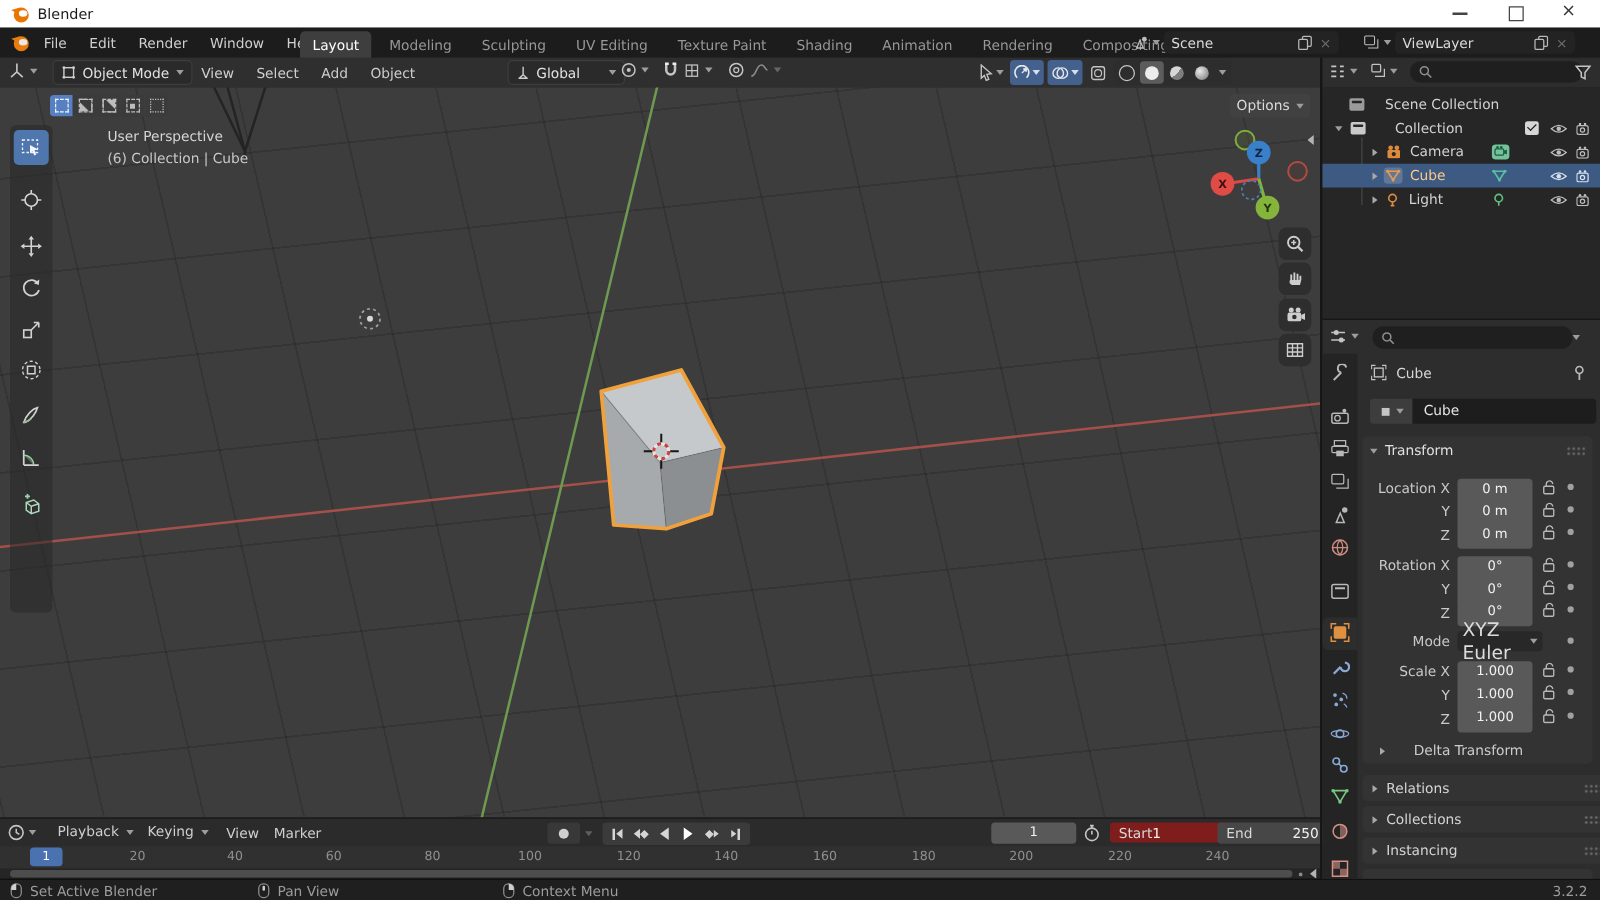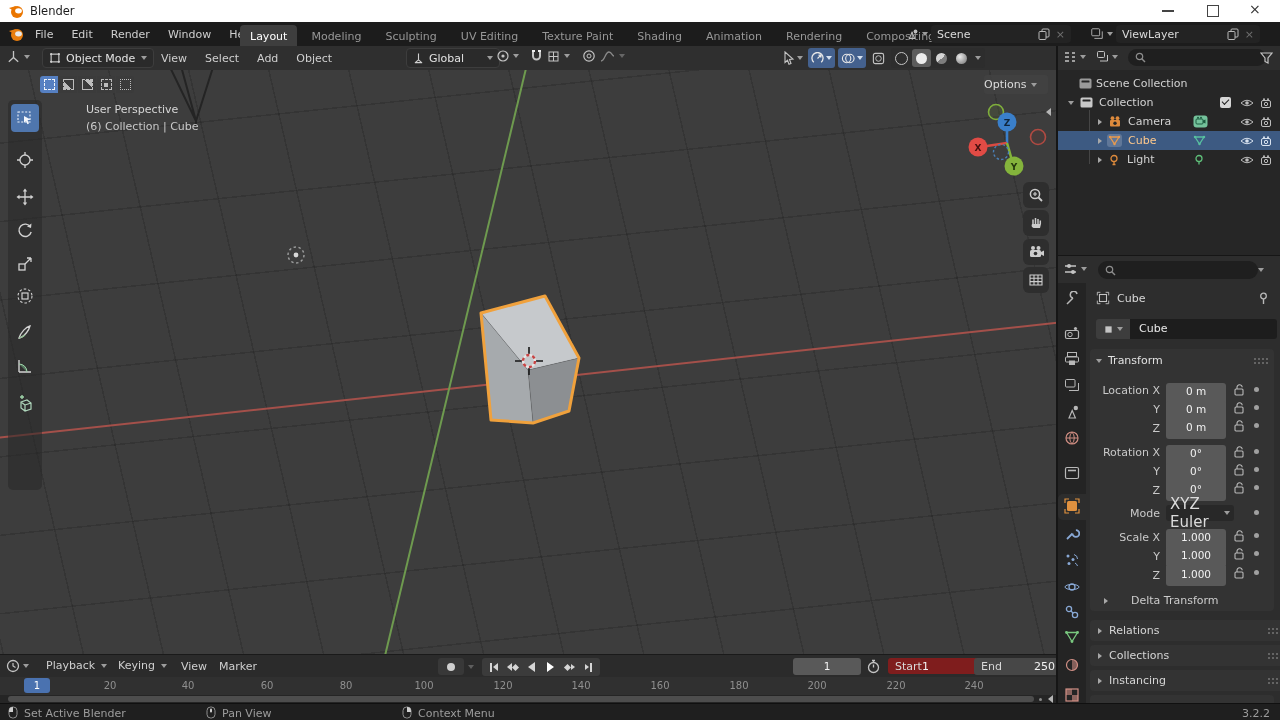--- a/index.html
+++ b/index.html
@@ -252,21 +252,21 @@
         </div>
       <div style="width:18px;height:17px;background:#3b3b3b;display:flex;align-items:center;justify-content:center">
           <div style="width:9px;height:9px;border:1px dashed #bdbdbd;display:flex;align-items:center;justify-content:center">
             <div style="width:4px;height:4px;background:#bdbdbd"></div>
           </div>
         </div>
       <div style="width:18px;height:17px;background:#3b3b3b;border-radius:0 3px 3px 0;display:flex;align-items:center;justify-content:center">
           <div style="width:9px;height:9px;border:1px dotted #bdbdbd"></div>
         </div>
     </div>
-    <div class="ab fx" style="left:984px;top:5px;width:64px;height:19px;background:rgba(66,66,66,0.85);border-radius:3px;gap:5px">
+    <div class="ab fx" style="left:984px;top:5px;width:64px;height:19px;background:rgba(66,66,66,0.85);border-radius:3px;justify-content:center;gap:5px">
       <span style="color:#dcdcdc">Options</span>
       <span class="cvd"></span>
     </div>
 
     <div class="ab" style="left:86px;top:33px;color:#d6d6d6">User Perspective</div>
     <div class="ab" style="left:86px;top:50px;color:#c9c9c9">(6) Collection | Cube</div>
 
     <div class="ab" style="left:8px;top:30px;width:34px;height:390px;background:rgba(40,40,40,0.55);border-radius:5px"></div>
     <div class="tool" style="top:34px;background:#4f76ad">
       <svg width="18" height="18" viewBox="0 0 18 18">
@@ -501,30 +501,30 @@
   </div>
 
   <div class="ab" style="left:1058px;top:70px;width:222px;height:185px;background:#262626">
     <div class="ab" style="left:31px;top:40px;width:1px;height:54px;background:#454545"></div>
 
     <div class="orow" style="left:0;top:4px">
       <svg style="margin-left:21px" width="13" height="11" viewBox="0 0 13 11">
           <rect x="0.5" y="0.5" width="12" height="10" rx="1.5" fill="#9a9a9a"></rect>
           <rect x="2.5" y="2.5" width="8" height="2" rx="0.6" fill="#262626"></rect>
         </svg>
-      <span style="margin-left:4px;color:#d2d2d2">Scene Collection</span>
+      <span style="margin-left:16px;color:#d2d2d2">Scene Collection</span>
     </div>
 
     <div class="orow" style="left:0;top:23px">
       <span class="cvd" style="margin-left:10px"></span>
       <svg style="margin-left:6px" width="13" height="11" viewBox="0 0 13 11">
           <rect x="0.5" y="0.5" width="12" height="10" rx="1.5" fill="#c9c9c9"></rect>
           <rect x="2.5" y="2.5" width="8" height="2" rx="0.6" fill="#262626"></rect>
         </svg>
-      <span style="margin-left:6px;flex:1;color:#d2d2d2">Collection</span>
+      <span style="margin-left:23px;flex:1;color:#d2d2d2">Collection</span>
       <div style="width:11px;height:11px;background:#d6d6d6;border-radius:2px;margin-right:9px">
           <div class="check"></div>
         </div>
       <svg width="14" height="10" viewBox="0 0 14 10" style="margin-right:7px">
           <path d="M1,5 Q7,-0.5 13,5 Q7,10.5 1,5 Z" fill="none" stroke="#bdbdbd"></path>
           <circle cx="7" cy="5" r="1.8" fill="#bdbdbd"></circle>
         </svg>
       <svg width="13" height="10" viewBox="0 0 13 10" style="margin-right:6px">
           <rect x="0.5" y="2.5" width="9" height="7" rx="1.5" fill="none" stroke="#bdbdbd"></rect>
           <circle cx="5" cy="6" r="1.7" fill="none" stroke="#bdbdbd"></circle>

